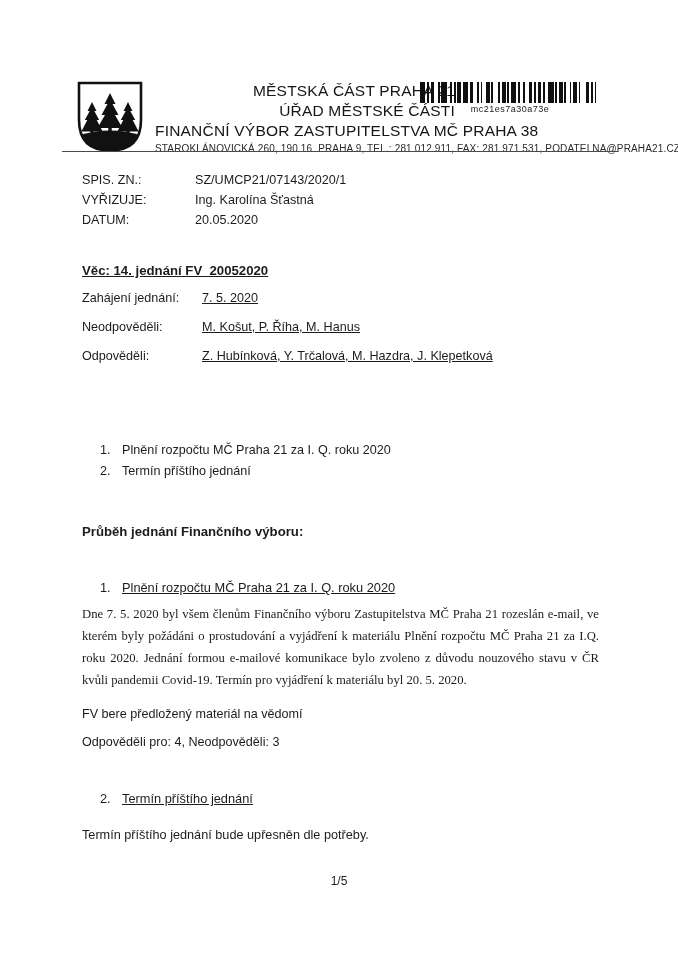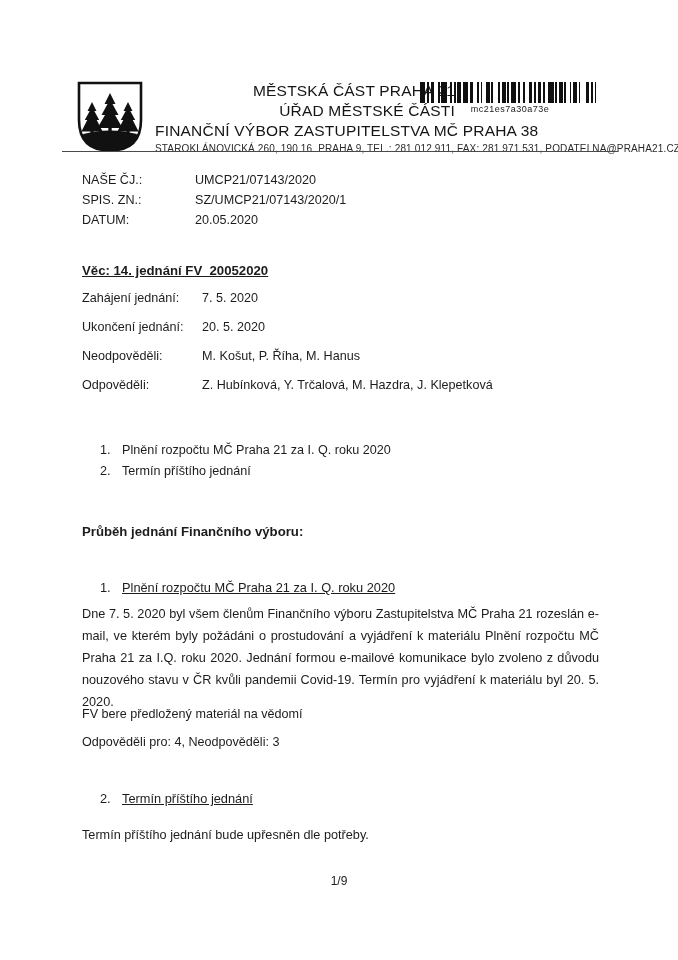--- a/index.html
+++ b/index.html
@@ -24,36 +24,36 @@
   
   .ref-block{left:82px;top:171px;font-size:12.6px;}
   .ref-row{line-height:19.8px;white-space:nowrap;}
   .ref-label{display:inline-block;width:113px;}
 
   
   .subject{left:82px;top:263px;font-size:13.2px;font-weight:bold;text-decoration:underline;white-space:pre;}
 
   
   .details-block{left:82px;top:291px;font-size:12.6px;}
-  .det-row{height:29px;white-space:nowrap;}
+  .det-row{height:29px;white-space:nowrap;text-decoration:underline;}
   .det-label{display:inline-block;width:120px;}
 
   
   .agenda-block{left:82px;top:426px;font-size:12.6px;}
   .agenda-title{line-height:15px;}
   .agenda-list{margin-top:14px;}
   .agenda-item{line-height:20.5px;white-space:nowrap;}
   .num{display:inline-block;width:22px;margin-left:18px;}
 
   
   .proc-heading{left:82px;top:524px;font-size:13.2px;font-weight:bold;}
   .sec-title{font-size:12.8px;white-space:nowrap;}
   .sec-title .title-text{text-decoration:underline;}
   .sec1-title{left:82px;top:580px;}
-  .sec1-body{left:82px;top:603px;width:517px;font-size:12.7px;line-height:22px;text-align:justify;}
+  .sec1-body{left:82px;top:603px;width:517px;font-size:12.7px;line-height:22px;text-align:justify;font-family:Liberation Serif, serif;}
   .sec1-resolution{left:82px;top:707px;font-size:12.6px;}
   .sec1-vote{left:82px;top:735px;font-size:12.6px;}
   .sec2-title{left:82px;top:791px;}
   .sec2-body{left:82px;top:824px;width:517px;font-size:12.7px;line-height:22px;}
 
   
   .page-footer{left:0;top:874px;width:678px;text-align:center;font-size:12px;color:#222;}
 </style>
 </head>
 <body>
@@ -87,38 +87,35 @@
 
   <div class="abs barcode">
     <div class="barcode-bars" id="barcodeBars"><i style="width: 5.34653px; background: rgb(16, 16, 16);"></i><i style="width: 1.78218px; background: transparent;"></i><i style="width: 1.78218px; background: rgb(16, 16, 16);"></i><i style="width: 1.78218px; background: transparent;"></i><i style="width: 3.56436px; background: rgb(16, 16, 16);"></i><i style="width: 3.56436px; background: transparent;"></i><i style="width: 1.78218px; background: rgb(16, 16, 16);"></i><i style="width: 1.78218px; background: transparent;"></i><i style="width: 5.34653px; background: rgb(16, 16, 16);"></i><i style="width: 3.56436px; background: transparent;"></i><i style="width: 1.78218px; background: rgb(16, 16, 16);"></i><i style="width: 1.78218px; background: transparent;"></i><i style="width: 1.78218px; background: rgb(16, 16, 16);"></i><i style="width: 1.78218px; background: transparent;"></i><i style="width: 3.56436px; background: rgb(16, 16, 16);"></i><i style="width: 1.78218px; background: transparent;"></i><i style="width: 5.34653px; background: rgb(16, 16, 16);"></i><i style="width: 1.78218px; background: transparent;"></i><i style="width: 3.56436px; background: rgb(16, 16, 16);"></i><i style="width: 3.56436px; background: transparent;"></i><i style="width: 1.78218px; background: rgb(16, 16, 16);"></i><i style="width: 1.78218px; background: transparent;"></i><i style="width: 1.78218px; background: rgb(16, 16, 16);"></i><i style="width: 3.56436px; background: transparent;"></i><i style="width: 3.56436px; background: rgb(16, 16, 16);"></i><i style="width: 1.78218px; background: transparent;"></i><i style="width: 1.78218px; background: rgb(16, 16, 16);"></i><i style="width: 5.34653px; background: transparent;"></i><i style="width: 1.78218px; background: rgb(16, 16, 16);"></i><i style="width: 1.78218px; background: transparent;"></i><i style="width: 3.56436px; background: rgb(16, 16, 16);"></i><i style="width: 1.78218px; background: transparent;"></i><i style="width: 1.78218px; background: rgb(16, 16, 16);"></i><i style="width: 1.78218px; background: transparent;"></i><i style="width: 5.34653px; background: rgb(16, 16, 16);"></i><i style="width: 1.78218px; background: transparent;"></i><i style="width: 1.78218px; background: rgb(16, 16, 16);"></i><i style="width: 3.56436px; background: transparent;"></i><i style="width: 1.78218px; background: rgb(16, 16, 16);"></i><i style="width: 3.56436px; background: transparent;"></i><i style="width: 3.56436px; background: rgb(16, 16, 16);"></i><i style="width: 1.78218px; background: transparent;"></i><i style="width: 1.78218px; background: rgb(16, 16, 16);"></i><i style="width: 1.78218px; background: transparent;"></i><i style="width: 3.56436px; background: rgb(16, 16, 16);"></i><i style="width: 1.78218px; background: transparent;"></i><i style="width: 1.78218px; background: rgb(16, 16, 16);"></i><i style="width: 3.56436px; background: transparent;"></i><i style="width: 5.34653px; background: rgb(16, 16, 16);"></i><i style="width: 1.78218px; background: transparent;"></i><i style="width: 1.78218px; background: rgb(16, 16, 16);"></i><i style="width: 1.78218px; background: transparent;"></i><i style="width: 3.56436px; background: rgb(16, 16, 16);"></i><i style="width: 1.78218px; background: transparent;"></i><i style="width: 1.78218px; background: rgb(16, 16, 16);"></i><i style="width: 3.56436px; background: transparent;"></i><i style="width: 1.78218px; background: rgb(16, 16, 16);"></i><i style="width: 1.78218px; background: transparent;"></i><i style="width: 3.56436px; background: rgb(16, 16, 16);"></i><i style="width: 1.78218px; background: transparent;"></i><i style="width: 1.78218px; background: rgb(16, 16, 16);"></i><i style="width: 5.34653px; background: transparent;"></i><i style="width: 3.56436px; background: rgb(16, 16, 16);"></i><i style="width: 1.78218px; background: transparent;"></i><i style="width: 1.78218px; background: rgb(16, 16, 16);"></i><i style="width: 1.78218px; background: transparent;"></i><i style="width: 1.78218px; background: rgb(16, 16, 16);"></i><i style="width: 3.56436px; background: transparent;"></i></div>
     <div class="barcode-text">mc21es7a30a73e</div>
   </div>
 
   <div class="abs header-rule"></div>
 
   <div class="abs ref-block">
     <div class="ref-row">
-      <span class="ref-label">NAŠE ČJ.:</span><span>UMCP21/07143/2020</span>
+      <span class="ref-label">SPIS. ZN.:</span><span>SZ/UMCP21/07143/2020/1</span>
     </div>
     <div class="ref-row">
-      <span class="ref-label">SPIS. ZN.:</span><span>SZ/UMCP21/07143/2020/1</span>
+      <span class="ref-label">VYŘIZUJE:</span><span>Ing. Karolína Šťastná</span>
     </div>
     <div class="ref-row">
       <span class="ref-label">DATUM:</span><span>20.05.2020</span>
     </div>
   </div>
 
   <div class="abs subject">Věc: 14. jednání FV  20052020</div>
 
   <div class="abs details-block">
     <div class="det-row">
       <span class="det-label">Zahájení jednání:</span><span>7. 5. 2020</span>
-    </div>
-    <div class="det-row">
-      <span class="det-label">Ukončení jednání:</span><span>20. 5. 2020</span>
     </div>
     <div class="det-row">
       <span class="det-label">Neodpověděli:</span><span>M. Košut, P. Říha, M. Hanus</span>
     </div>
     <div class="det-row">
       <span class="det-label">Odpověděli:</span><span>Z. Hubínková, Y. Trčalová, M. Hazdra, J. Klepetková</span>
     </div>
   </div>
 
   <div class="abs agenda-block">
@@ -139,15 +136,15 @@
   </div>
   <div class="abs sec1-body">Dne 7. 5. 2020 byl všem členům Finančního výboru Zastupitelstva MČ Praha 21 rozeslán e-mail, ve kterém byly požádáni o prostudování a vyjádření k materiálu Plnění rozpočtu MČ Praha 21 za I.Q. roku 2020. Jednání formou e-mailové komunikace bylo zvoleno z důvodu nouzového stavu v ČR kvůli pandemii Covid-19. Termín pro vyjádření k materiálu byl 20. 5. 2020.</div>
   <div class="abs sec1-resolution">FV bere předložený materiál na vědomí</div>
   <div class="abs sec1-vote">Odpověděli pro: 4, Neodpověděli: 3</div>
 
   <div class="abs sec-title sec2-title">
     <span class="num">2.</span><span class="title-text">Termín příštího jednání</span>
   </div>
   <div class="abs sec2-body">Termín příštího jednání bude upřesněn dle potřeby.</div>
 
-  <div class="abs page-footer">1/9</div>
+  <div class="abs page-footer">1/5</div>
 
 </div>
 
 </body></html>

